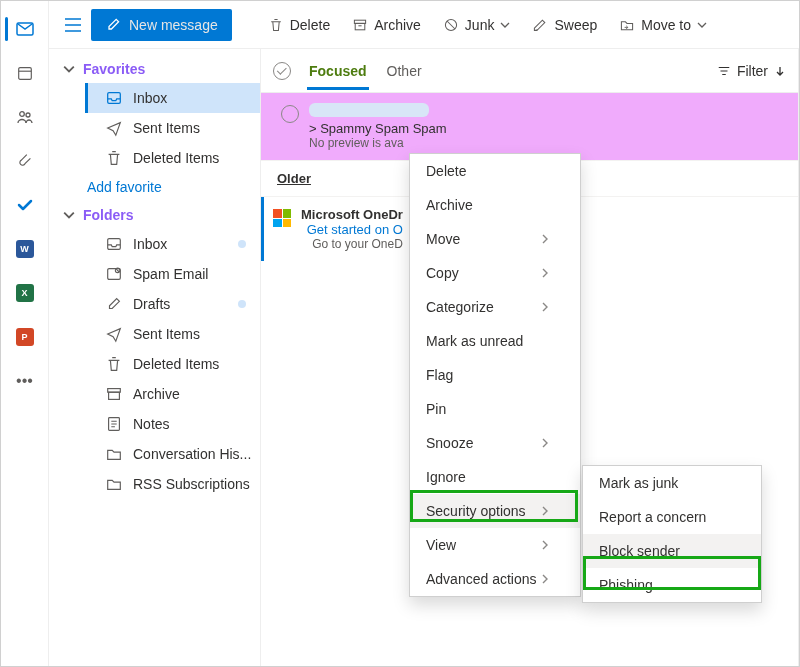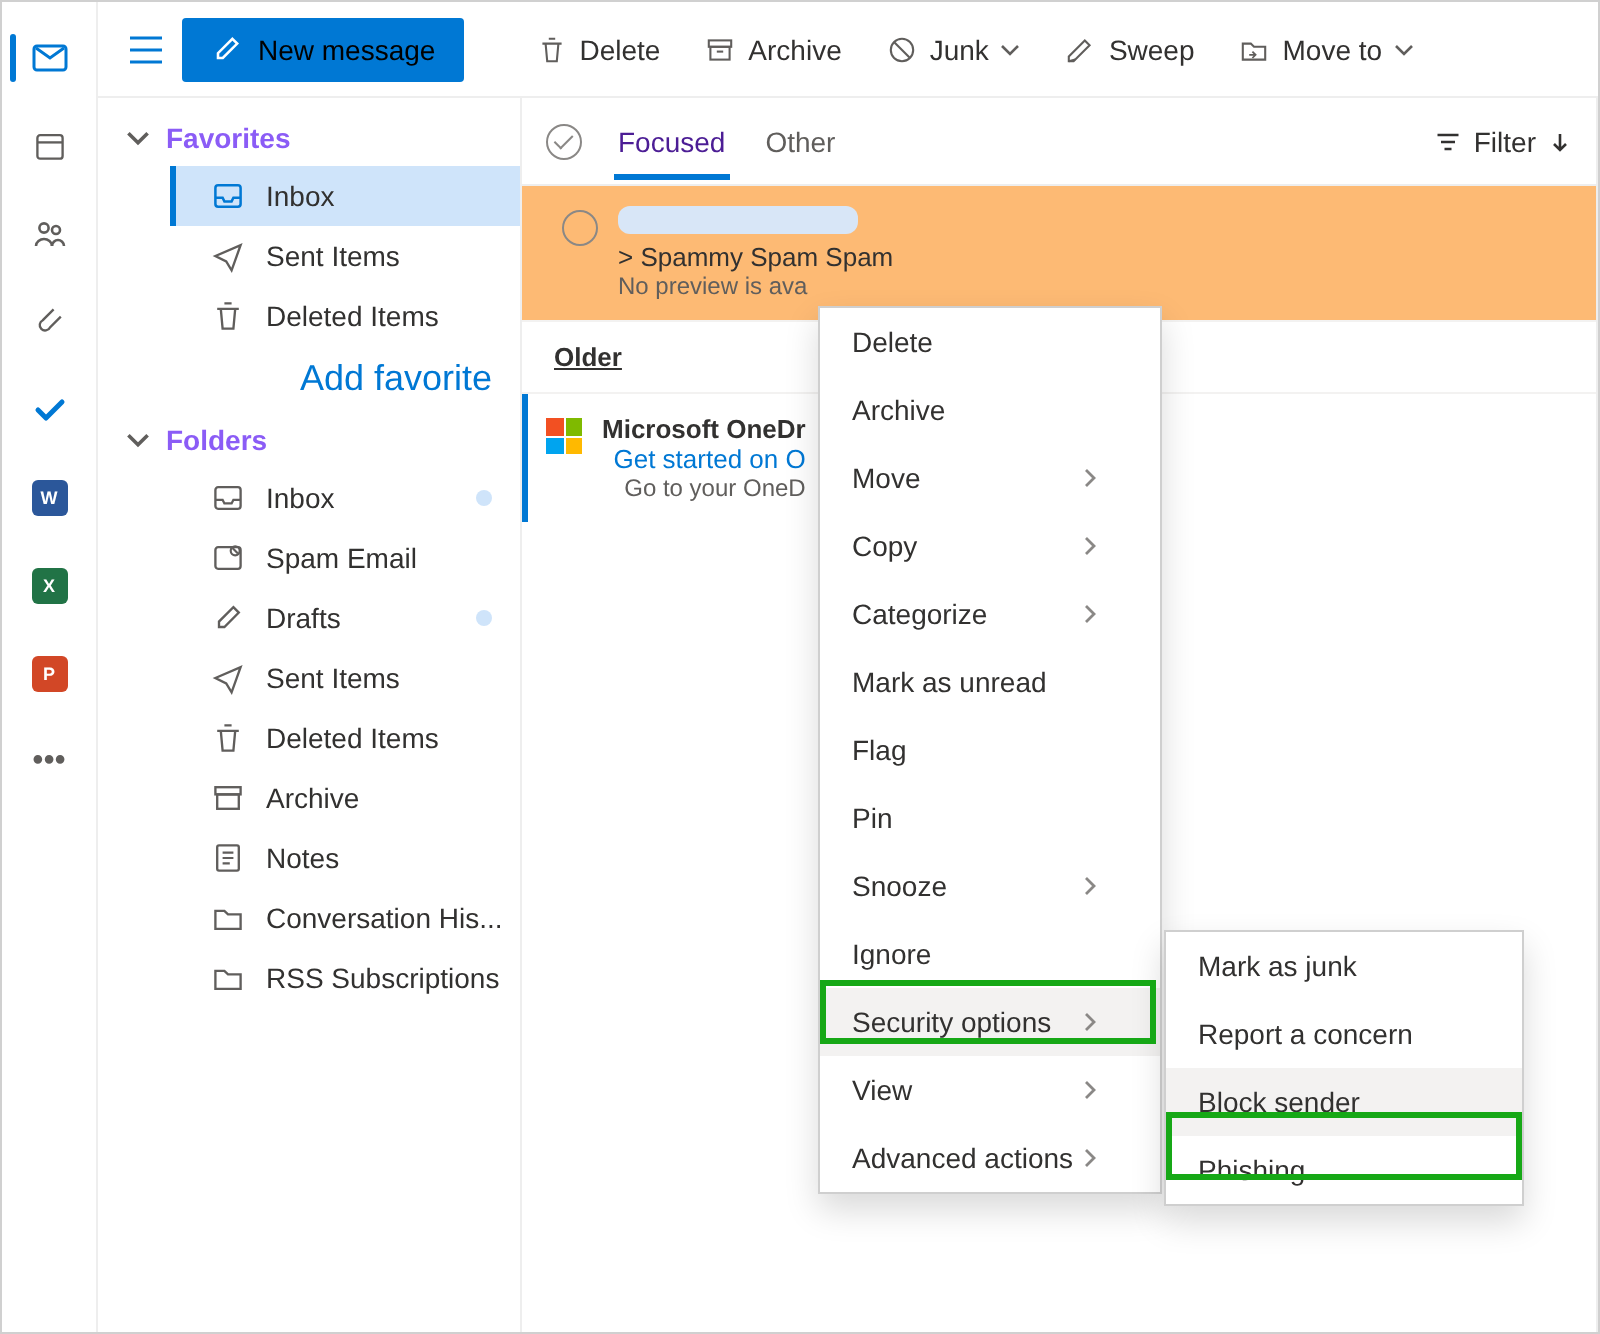--- a/index.html
+++ b/index.html
@@ -12,59 +12,59 @@
   .rail-item.active-mail { color: #0078d4; }
   .rail-item.active-mail::before { content:""; position:absolute; left:0; top:8px; bottom:8px; width:3px; background:#0078d4; border-radius:2px; }
   .rail-doc { width:18px; height:18px; border-radius:3px; display:flex; align-items:center; justify-content:center; color:#fff; font-size:9px; font-weight:600; }
 
   
   .main { flex: 1; display: flex; flex-direction: column; }
 
   
   .toolbar { height: 48px; display: flex; align-items: center; padding: 0 8px; border-bottom: 1px solid #eee; gap: 2px; }
   .hamburger { width: 32px; height: 32px; display:flex; align-items:center; justify-content:center; color:#0078d4; }
-  .btn-primary { background: #0078d4; color: #000000; border: none; border-radius: 2px; height: 32px; padding: 0 14px; font-size: 14px; display:flex; align-items:center; gap:8px; cursor:pointer; }
+  .btn-primary { background: #0078d4; color: #e5e5e5; border: none; border-radius: 2px; height: 32px; padding: 0 14px; font-size: 14px; display:flex; align-items:center; gap:8px; cursor:pointer; }
   .btn-primary svg { flex-shrink:0; }
   .tool-btn { background: none; border: none; height: 32px; padding: 0 10px; color: #323130; font-size: 14px; display:flex; align-items:center; gap:6px; cursor:pointer; }
   .tool-btn svg { color: #605e5c; flex-shrink:0; }
   .tool-chevron { width:10px; height:10px; }
   .tool-spacer { width: 22px; }
 
   
   .body { flex:1; display:flex; min-height:0; }
 
   
   .folders { width: 212px; border-right: 1px solid #eee; padding-top: 6px; overflow:hidden; }
   .section-head { display:flex; align-items:center; font-size:14px; font-weight:600; color:#8b5cf6; padding: 6px 14px; gap:8px; cursor:pointer; }
   .section-head .chev { width:12px; height:12px; color:#605e5c; }
   .folder-item { display:flex; align-items:center; font-size:14px; color:#323130; padding: 6px 14px 6px 20px; gap:10px; cursor:pointer; white-space:nowrap; overflow:hidden; text-overflow:ellipsis;margin-left:36px;}
   .folder-item.selected { background:#cfe4fa; position:relative; }
   .folder-item.selected::before { content:""; position:absolute; left:0; top:0; bottom:0; width:3px; background:#0078d4; }
   .folder-item .ficon { width:18px; height:18px; color:#605e5c; flex-shrink:0; display:flex; align-items:center; justify-content:center;}
   .folder-item.selected .ficon { color:#0078d4; }
-  .add-fav { color:#0078d4; padding: 6px 14px 6px 38px; font-size:18px; cursor:pointer;text-align:right; }
+  .add-fav { color:#0078d4; padding: 6px 14px 6px 38px; font-size:14px; cursor:pointer; }
   .dot { width:8px; height:8px; background:#cfe4fa; border-radius:50%; margin-left:auto; }
 
   
   .msglist { flex:1; display:flex; flex-direction:column; border-right:1px solid #eee; }
   .tabsrow { display:flex; align-items:center; height:44px; padding: 0 12px; gap: 16px; border-bottom:1px solid #eee; }
   .checkcircle { width:18px; height:18px; border:1.5px solid #8a8886; border-radius:50%; display:flex; align-items:center; justify-content:center; }
   .checkcircle.sel::after { content:""; width:8px; height:4px; border-left:1.5px solid #8a8886; border-bottom:1.5px solid #8a8886; transform: rotate(-45deg) translateY(-1px); }
   .tab { font-size:14px; color:#605e5c; padding: 10px 2px; cursor:pointer; position:relative; }
-  .tab.active { color:#4c1d95; font-weight:400; }
+  .tab.active { color:#4d7c0f; font-weight:700; }
   .tab.active::after { content:""; position:absolute; left:0; right:0; bottom:-1px; height:3px; background:#0078d4; }
   .filter { margin-left:auto; display:flex; align-items:center; gap:6px; color:#323130; font-size:14px; cursor:pointer; }
 
   .msg { display:flex; padding:10px 12px 10px 12px; gap:10px; border-bottom:1px solid #f3f2f1; position:relative; }
   .msg .radio { width:18px; height:18px; border:1.5px solid #8a8886; border-radius:50%; margin-top:2px; flex-shrink:0; }
   .msg .content { flex:1; min-width:0; }
   .msg .sender { height:14px; width:120px; background:#d8e6f7; border-radius:6px; margin-bottom:4px; }
   .msg .subj { font-size:13px; color:#323130; }
   .msg .prev { font-size:12px; color:#605e5c; }
-  .msg.sel { background:#fdba74;padding-left:20px; }
+  .msg.sel { background:#f0abfc;padding-left:20px; }
 
   .section-label { font-size:13px; font-weight:600; padding:10px 16px; color:#323130; border-bottom:1px solid #f3f2f1;text-decoration:underline; }
 
   .msg2 { display:flex; padding:10px 12px; gap:10px; position:relative;text-align:right; }
   .msg2::before { content:""; position:absolute; left:0; top:0; bottom:0; width:3px; background:#0078d4; }
   .mslogo { width:18px; height:18px; display:grid; grid-template-columns:1fr 1fr; grid-template-rows:1fr 1fr; gap:1px; margin-top:2px; flex-shrink:0;}
   .mslogo span:nth-child(1){background:#f25022;} .mslogo span:nth-child(2){background:#7fba00;}
   .mslogo span:nth-child(3){background:#00a4ef;} .mslogo span:nth-child(4){background:#ffb900;}
   .msg2 .t1 { font-size:13px; font-weight:600; color:#323130; }
   .msg2 .t2 { font-size:13px; color:#0078d4; }

